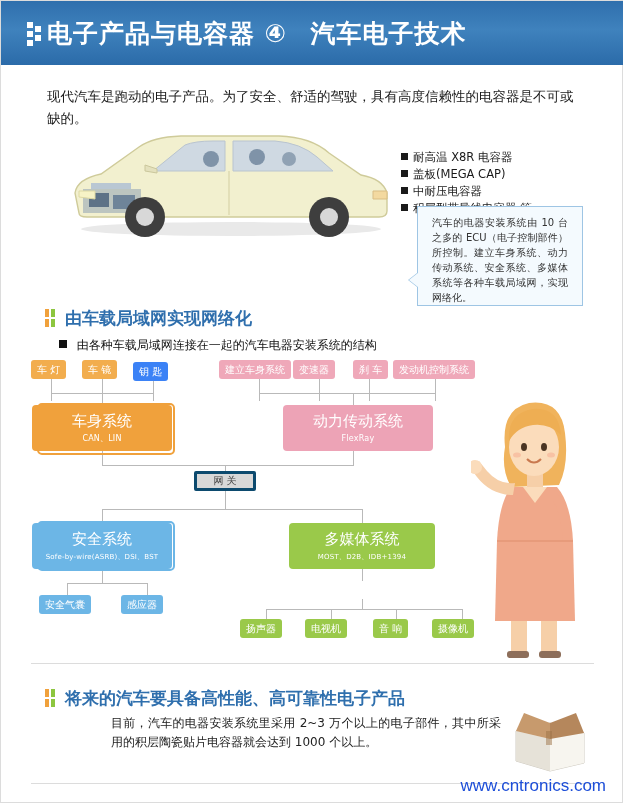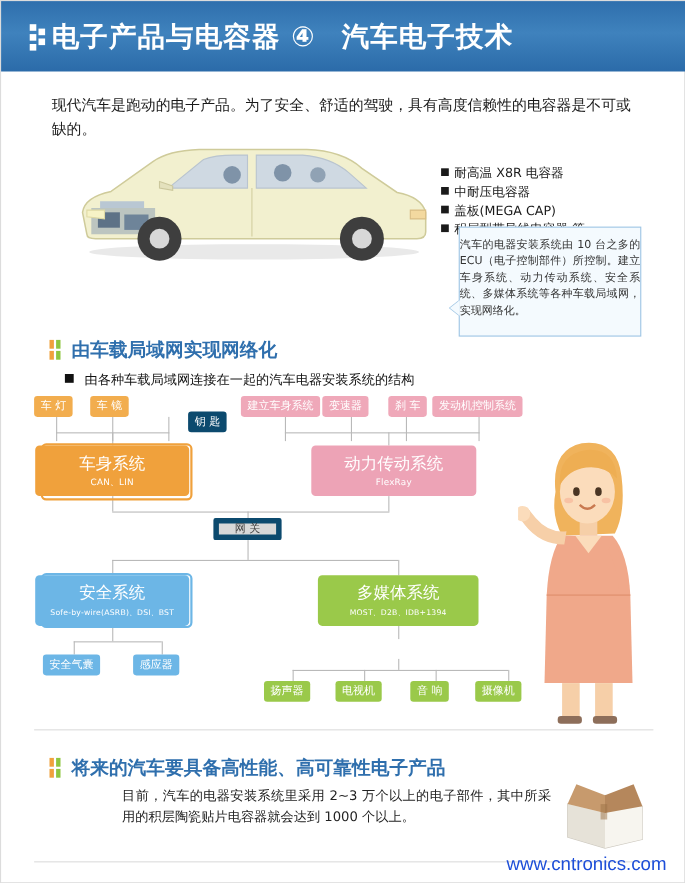--- a/index.html
+++ b/index.html
@@ -58,21 +58,21 @@
   .bullets div { white-space:nowrap; }
   .bullets .sq {
     display:inline-block; width:7px;height:7px;background:#1a1a1a;
     margin-right:5px; vertical-align:1px;
   }
 
   
   .callout {
     position:absolute; left:416px; top:205px; width:166px; height:100px;
     border:1px solid #9ec5e4; background:#f4fafe;
-    font-size:10px; color:#333; line-height:15px; padding:8px 0;
+    font-size:10px; color:#333; line-height:15px; padding:8px 14px;
     text-align:justify;
   }
   .callout:after{
     content:""; position:absolute; left:-9px; bottom:18px;
     border-top:7px solid transparent; border-bottom:7px solid transparent;
     border-right:9px solid #f4fafe;
   }
   .callout:before{
     content:""; position:absolute; left:-10px; bottom:18px;
     border-top:7px solid transparent; border-bottom:7px solid transparent;
@@ -123,21 +123,21 @@
   .node .n2 { font-size:7.5px; margin-top:3px; letter-spacing:.2px; }
 
   .pill { font-size:10px; padding:0 6px; height:19px; border-radius:3px; }
 
   .big { width:140px; height:46px; }
   .big .n1 { font-size:15px; }
   .big .n2 { font-size:8px; margin-top:4px; }
 
   .gw {
     position:absolute; width:62px; height:20px; background:#d8d8d8;
-    border:5px solid #0c4a6e; color:#444; font-size:10px;
+    border:3px solid #0c4a6e; color:#444; font-size:10px;
     display:flex;align-items:center;justify-content:center; border-radius:2px;
   }
 
   .ln { position:absolute; background:#b9b9b9; }
   .ln.v { width:1px; }
   .ln.h { height:1px; }
 
   
   .frame { position:absolute; border:2px solid; border-radius:5px; }
 
@@ -205,22 +205,22 @@
       <circle cx="84" cy="96" r="9" fill="#d8d8d8"></circle>
       <circle cx="268" cy="96" r="20" fill="#3e3e3e"></circle>
       <circle cx="268" cy="96" r="9" fill="#d8d8d8"></circle>
 
       <path d="M96 48 L84 44 L84 50 L96 52 Z" fill="#e4e1bd" stroke="#cbc79c"></path>
     </svg>
   </div>
 
   <div class="bullets">
     <div><span class="sq"></span><span>耐高温 X8R 电容器</span></div>
+    <div><span class="sq"></span><span>盖板(MEGA CAP)</span></div>
     <div><span class="sq"></span><span>中耐压电容器</span></div>
-    <div><span class="sq"></span><span>盖板(MEGA CAP)</span></div>
     <div><span class="sq"></span><span>积层型带导线电容器 等</span></div>
   </div>
 
   <div class="callout">汽车的电器安装系统由 10 台之多的 ECU（电子控制部件）所控制。建立车身系统、动力传动系统、安全系统、多媒体系统等各种车载局域网，实现网络化。</div>
 
   <div class="sec-title" id="sec1">
     <span class="bar">
         <i></i>
         <i></i>
         <i></i>
@@ -274,21 +274,21 @@
 
     <div class="frame" style="left:36px;  top:44px;  width:138px; height:52px; border-color:#f0a13c;"></div>
     <div class="frame" style="left:36px;  top:162px; width:138px; height:50px; border-color:#6cb6e6;"></div>
 
     <div class="node pill" style="left:30px; top:1px; background:#f2ad4e;">
       <span class="n1" style="font-size:10px">车 灯</span>
     </div>
     <div class="node pill" style="left:81px; top:1px; background:#f2ad4e;">
       <span class="n1" style="font-size:10px">车 镜</span>
     </div>
-    <div class="node pill" style="left:132px; top:15px; background:#0c4a6e;margin-left:38px;">
+    <div class="node pill" style="left:132px; top:3px; background:#3b82f6;">
       <span class="n1" style="font-size:10px">钥 匙</span>
     </div>
 
     <div class="node pill" style="left:218px; top:1px; background:#efa8b9;">
       <span class="n1" style="font-size:10px">建立车身系统</span>
     </div>
     <div class="node pill" style="left:292px; top:1px; background:#efa8b9;">
       <span class="n1" style="font-size:10px">变速器</span>
     </div>
     <div class="node pill" style="left:352px; top:1px; background:#efa8b9;">

